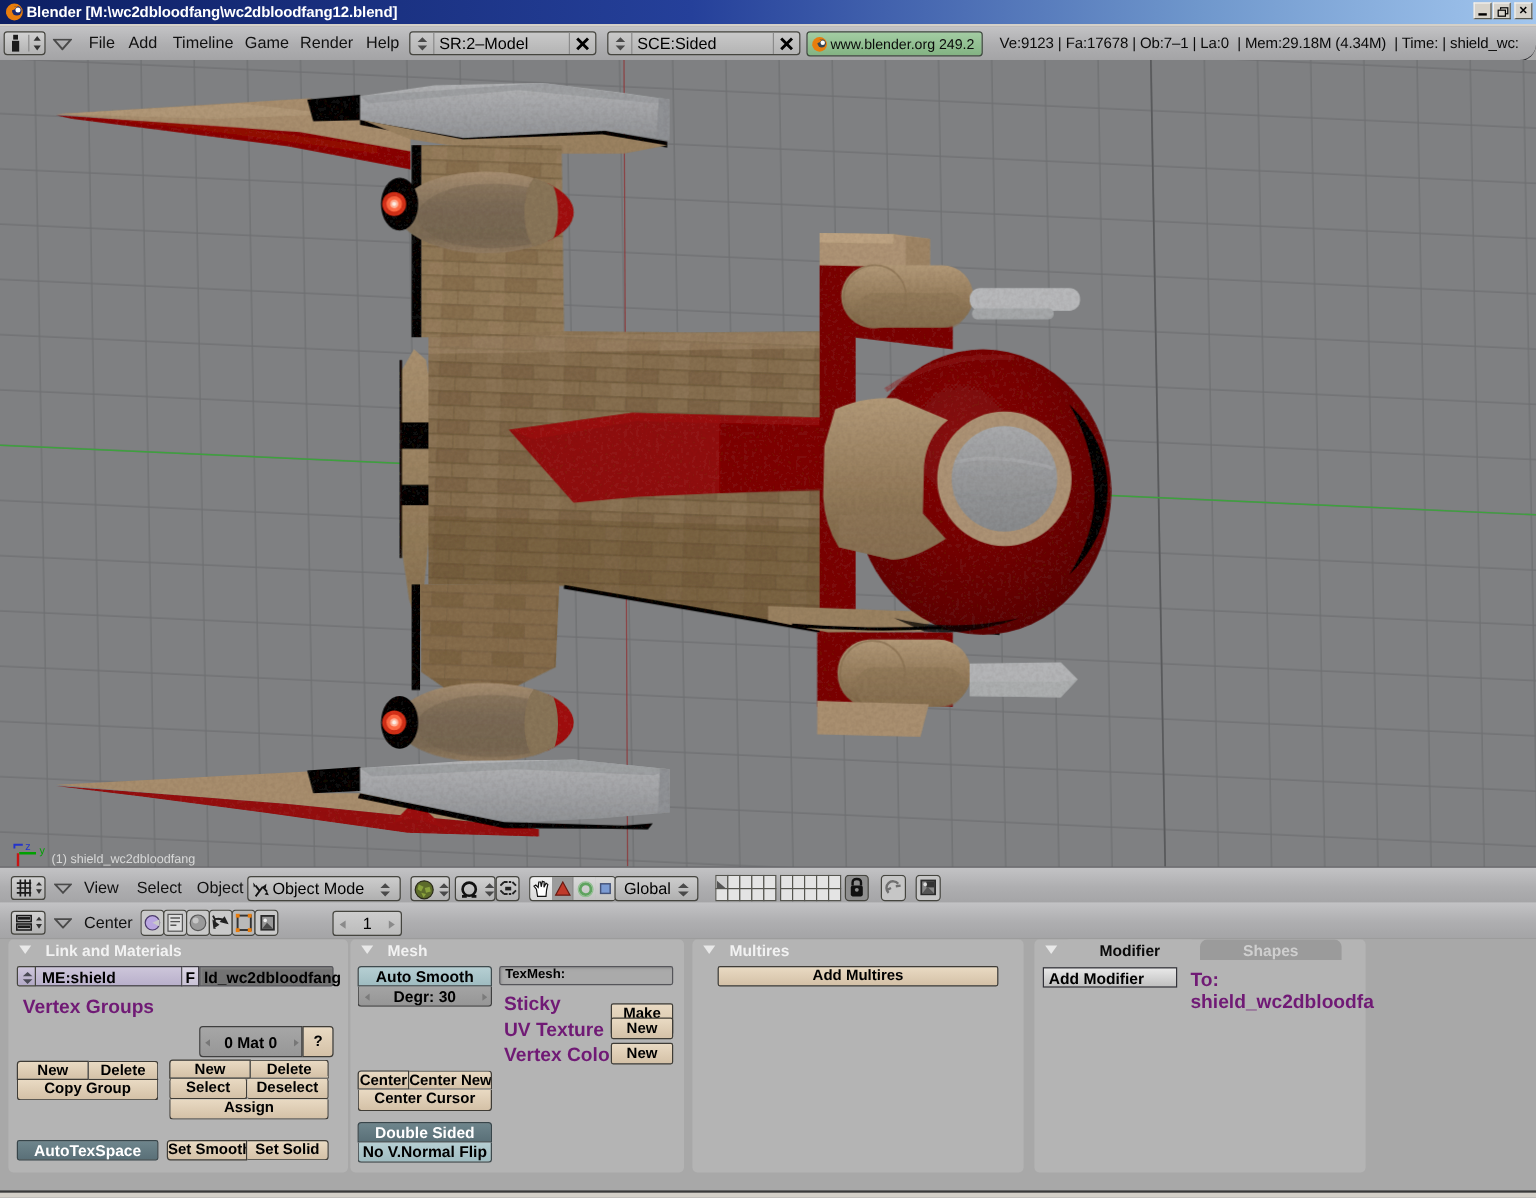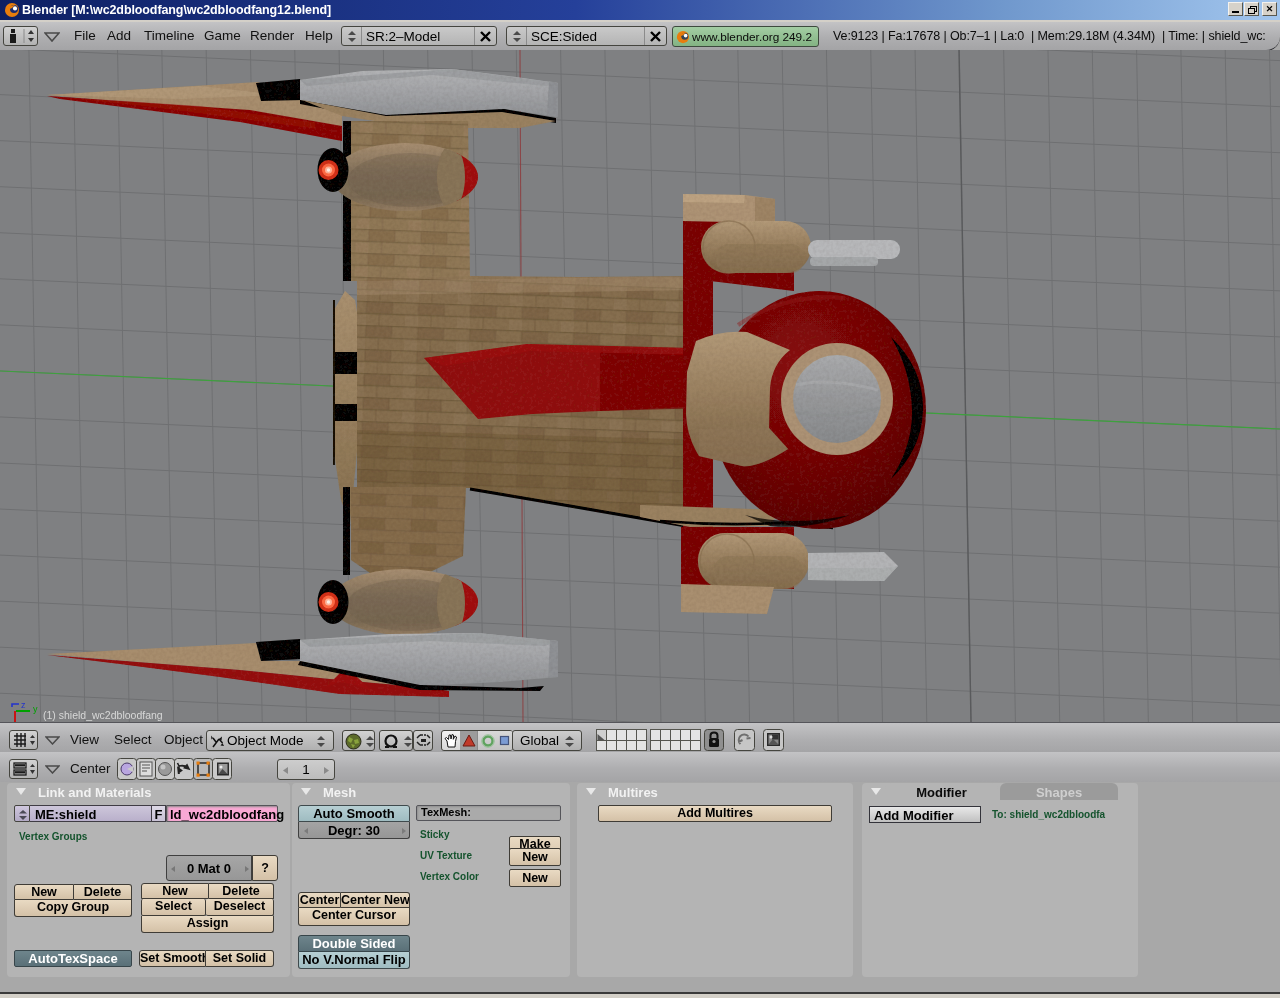--- a/index.html
+++ b/index.html
@@ -22,21 +22,21 @@
     background:linear-gradient(#6e858c,#5a7078);color:#fff;font-size:13px;text-align:center;}
   .bluebtn{position:absolute;box-sizing:border-box;border:1px solid #3f4a4d;border-radius:2px;
     background:linear-gradient(#b6cfd3,#9fbcc1);color:#000;font-size:13px;text-align:center;}
   .graybtn{position:absolute;box-sizing:border-box;border:1px solid #3f3f3f;border-radius:2px;
     background:linear-gradient(#a8a8a8,#999);color:#000;font-size:13px;text-align:center;}
   .menutxt{position:absolute;color:#111;font-size:13.5px;}
   .panel{position:absolute;background:#b4b4b4;border-radius:4px;top:783px;height:194px;font-weight:bold;}
   .phead{position:absolute;left:0;top:0;right:0;height:17px;color:#f2f2f2;font-size:13px;}
   .ptri{position:absolute;left:9px;top:5px;width:0;height:0;border-left:5px solid transparent;
     border-right:5px solid transparent;border-top:7px solid #e8e8e8;}
-  .lbl{position:absolute;color:#14532d;font-size:10px;}
+  .lbl{position:absolute;color:#701a75;font-size:16px;}
 </style>
 </head>
 <body>
 
 <div id="titlebar" class="abs">
   <svg class="abs" style="left:4px;top:2px" width="16" height="16" viewBox="0 0 16 16">
     <circle cx="8" cy="8" r="7" fill="#e87d0d"></circle>
     <circle cx="10" cy="7" r="4" fill="#1a2a6e"></circle>
     <circle cx="11" cy="6.4" r="2.1" fill="#fff"></circle>
     <path d="M1 9 Q5 3 11 3 L8 6 Q4 7 3 11 Z" fill="#e87d0d"></path>
@@ -482,21 +482,21 @@
   <div class="ptri"></div>
   <div class="phead" style="left:31px;top:2px">Link and Materials</div>
   <div class="abs btn" style="left:7px;top:22px;width:16px;height:17px;border-radius:2px 0 0 2px;background:linear-gradient(#cfc7dd,#b3aac6)">
     <svg class="abs" style="left:3px;top:2.5px" width="10" height="12" viewBox="0 0 10 12">
       <path d="M1 4.5 L5 1 L9 4.5 Z M1 7 L9 7 L5 11 Z" fill="#4a4a55"></path>
       </svg>
   </div>
   <div class="abs" style="left:23px;top:22px;width:122px;height:17px;box-sizing:border-box;border:1px solid #3f3c44;border-left:none;background:linear-gradient(#cdc6da,#b9b0cb);color:#000;font-size:13px;">
     <span style="position:relative;left:5px;top:1px">ME:shield</span></div>
   <div class="abs" style="left:145px;top:22px;width:14px;height:17px;box-sizing:border-box;border:1px solid #3f3c44;border-left:none;background:linear-gradient(#ddd8e6,#c9c2d6);color:#000;font-size:13px;text-align:center"><span style="position:relative;top:1px">F</span></div>
-  <div class="abs" style="left:159px;top:22px;width:112px;height:17px;box-sizing:border-box;border:1px solid #55555a;border-radius:0 2px 2px 0;background:#f9a8d4;box-shadow:inset 1px 1px 2px #8a8a8a;color:#000;font-size:13px;"><span style="position:relative;left:3px;top:1px">ld_wc2dbloodfang</span></div>
+  <div class="abs" style="left:159px;top:22px;width:112px;height:17px;box-sizing:border-box;border:1px solid #55555a;border-radius:0 2px 2px 0;background:#737373;box-shadow:inset 1px 1px 2px #8a8a8a;color:#000;font-size:13px;"><span style="position:relative;left:3px;top:1px">ld_wc2dbloodfang</span></div>
   <div class="lbl" style="left:12px;top:48px">Vertex Groups</div>
   <div class="graybtn" style="left:159px;top:72px;width:86px;height:26px;background:linear-gradient(#a6a6a6,#979797);border-radius:3px 0 0 3px">
     <svg class="abs" style="left:3px;top:9px" width="6" height="8" viewBox="0 0 6 8">
         <path d="M5 1 L1 4 L5 7 Z" fill="#777"></path>
       </svg>
     <span style="position:relative;top:5px">0 Mat 0</span>
     <svg class="abs" style="left:77px;top:9px" width="6" height="8" viewBox="0 0 6 8">
         <path d="M1 1 L5 4 L1 7 Z" fill="#777"></path>
       </svg>
   </div>

